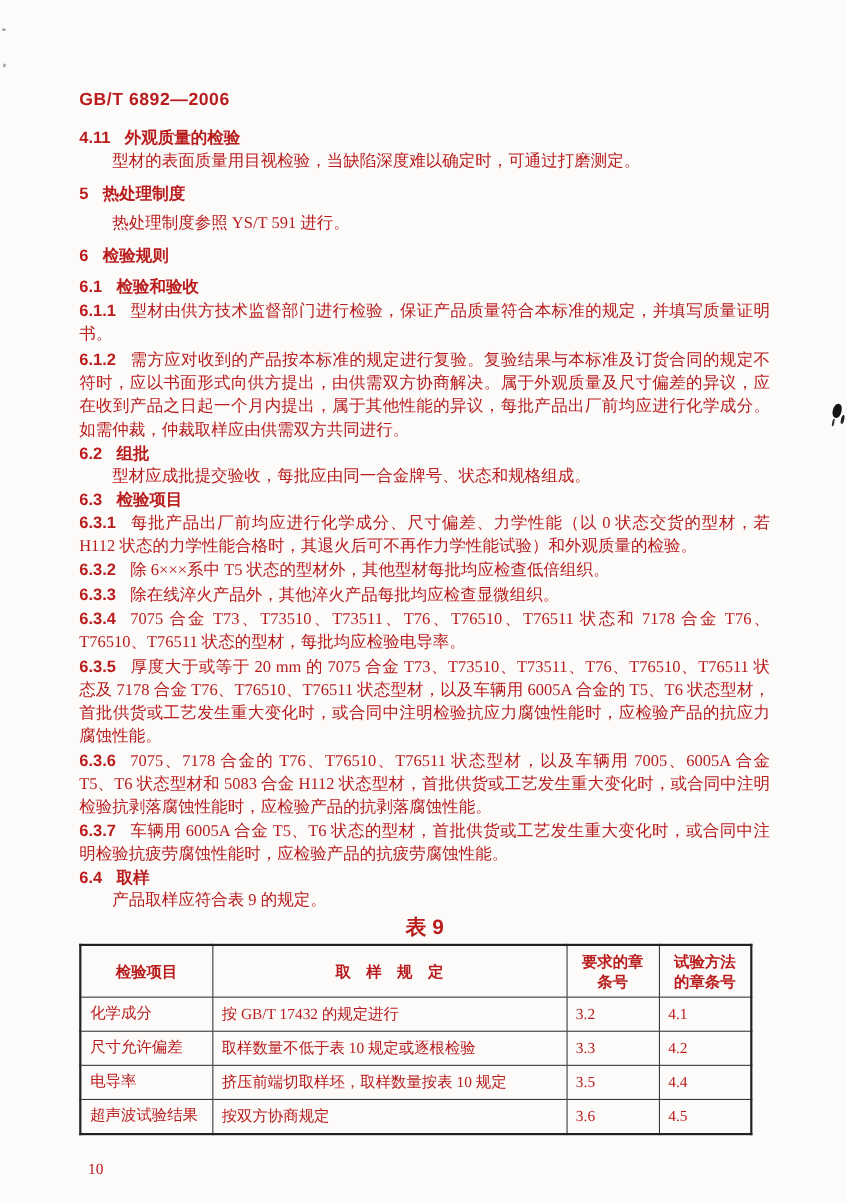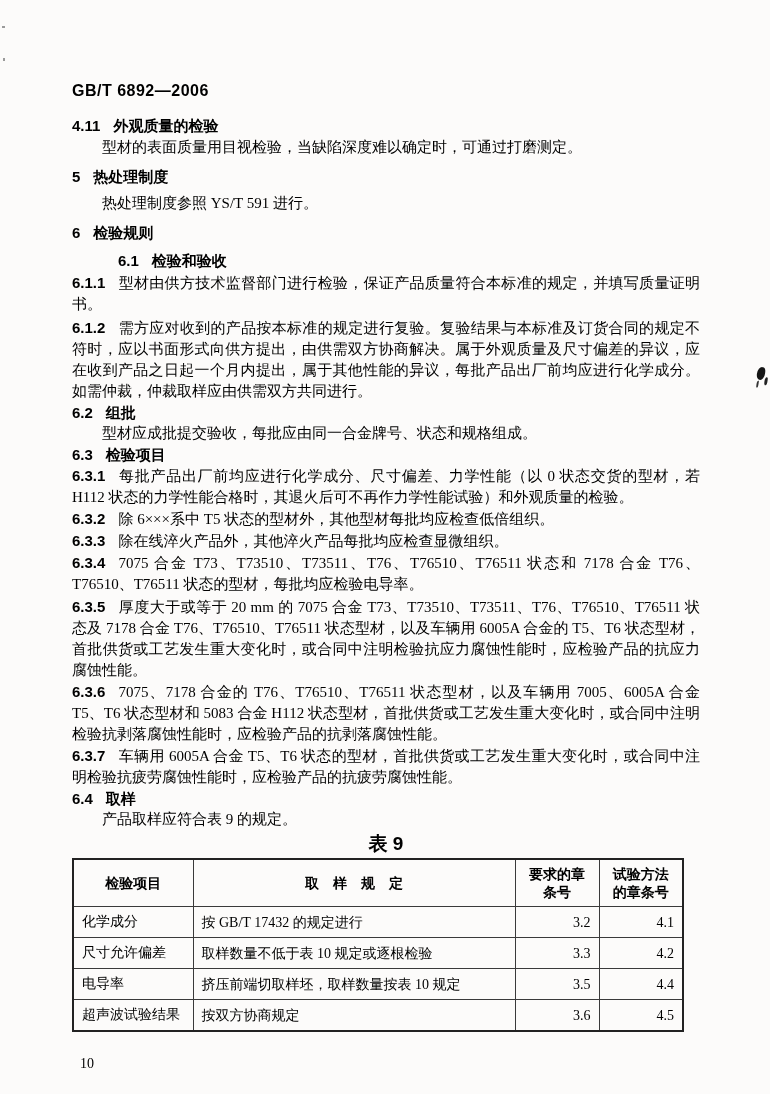--- a/index.html
+++ b/index.html
@@ -2,42 +2,42 @@
 <html lang="zh"><head>
 <meta charset="utf-8">
 <style>
   html,body{margin:0;padding:0;background:#e8e8e8;}
   .page{
     position:relative;
     width:770px;height:1094px;
     background:#fcfbfa;
     overflow:hidden;
     font-family:"Liberation Serif","DejaVu Serif",serif;
-    color:#000000;
+    color:#b91c1c;
   }
   .content{
     position:absolute;left:72px;top:80px;width:628px;
   }
   .doc-code{
     font-family:"Liberation Sans","DejaVu Sans",sans-serif;
     font-weight:700;font-size:16px;letter-spacing:0.5px;
     line-height:21px;margin:0 0 0 0;
   }
   .h{
     font-family:"Liberation Sans","DejaVu Sans",sans-serif;
     font-weight:700;font-size:15px;line-height:21px;margin:0;
   }
   .h .num{margin-right:13px;}
   p{margin:0;font-size:15px;line-height:21px;text-align:justify;}
   p.clause .num{
     font-family:"Liberation Sans","DejaVu Sans",sans-serif;
     font-weight:700;margin-right:13px;
   }
   p.indent{text-indent:30px;}
-  .mt14{margin-top:14px;} .mt8{margin-top:8px;} .mt7{margin-top:7px;margin-left:46px;}
+  .mt14{margin-top:14px;} .mt8{margin-top:8px;} .mt7{margin-top:7px;}
   .mt6{margin-top:6px;} .mt2{margin-top:2px;} .mt1{margin-top:1px;}
   .tbl-caption{
     font-family:"Liberation Sans","DejaVu Sans",sans-serif;
     font-weight:700;font-size:19px;text-align:center;
     line-height:21px;margin-top:3px;
   }
   table.t9{
     border-collapse:collapse;
     width:610px;
     margin-top:4px;
@@ -54,21 +54,21 @@
     font-family:"Liberation Sans","DejaVu Sans",sans-serif;
     font-weight:700;text-align:center;height:40px;line-height:18px;
   }
   table.t9 td{height:24px;line-height:19px;}
   .col-item{width:120px;}
   .col-rule{width:322px;}
   .col-req{width:84px;}
   .col-method{width:84px;}
   td.c-item{font-family:Liberation Mono, monospace;font-weight:400;padding-left:11px;}
   td.c-rule{padding-left:13px;}
-  td.c-num{text-align:right;}
+  td.c-num{text-align:left;}
   .page-number{
     position:absolute;left:80px;top:1015px;
     font-size:14px;line-height:18px;margin-top:40px;
   }
   .ink-blot{
     position:absolute;left:757px;top:367px;width:8px;height:13px;
     background:#151515;border-radius:60% 40% 55% 45%;
     transform:rotate(8deg);
     box-shadow:6px 7px 0 -2.5px #222, -2px 11px 0 -3px #333;
   }

